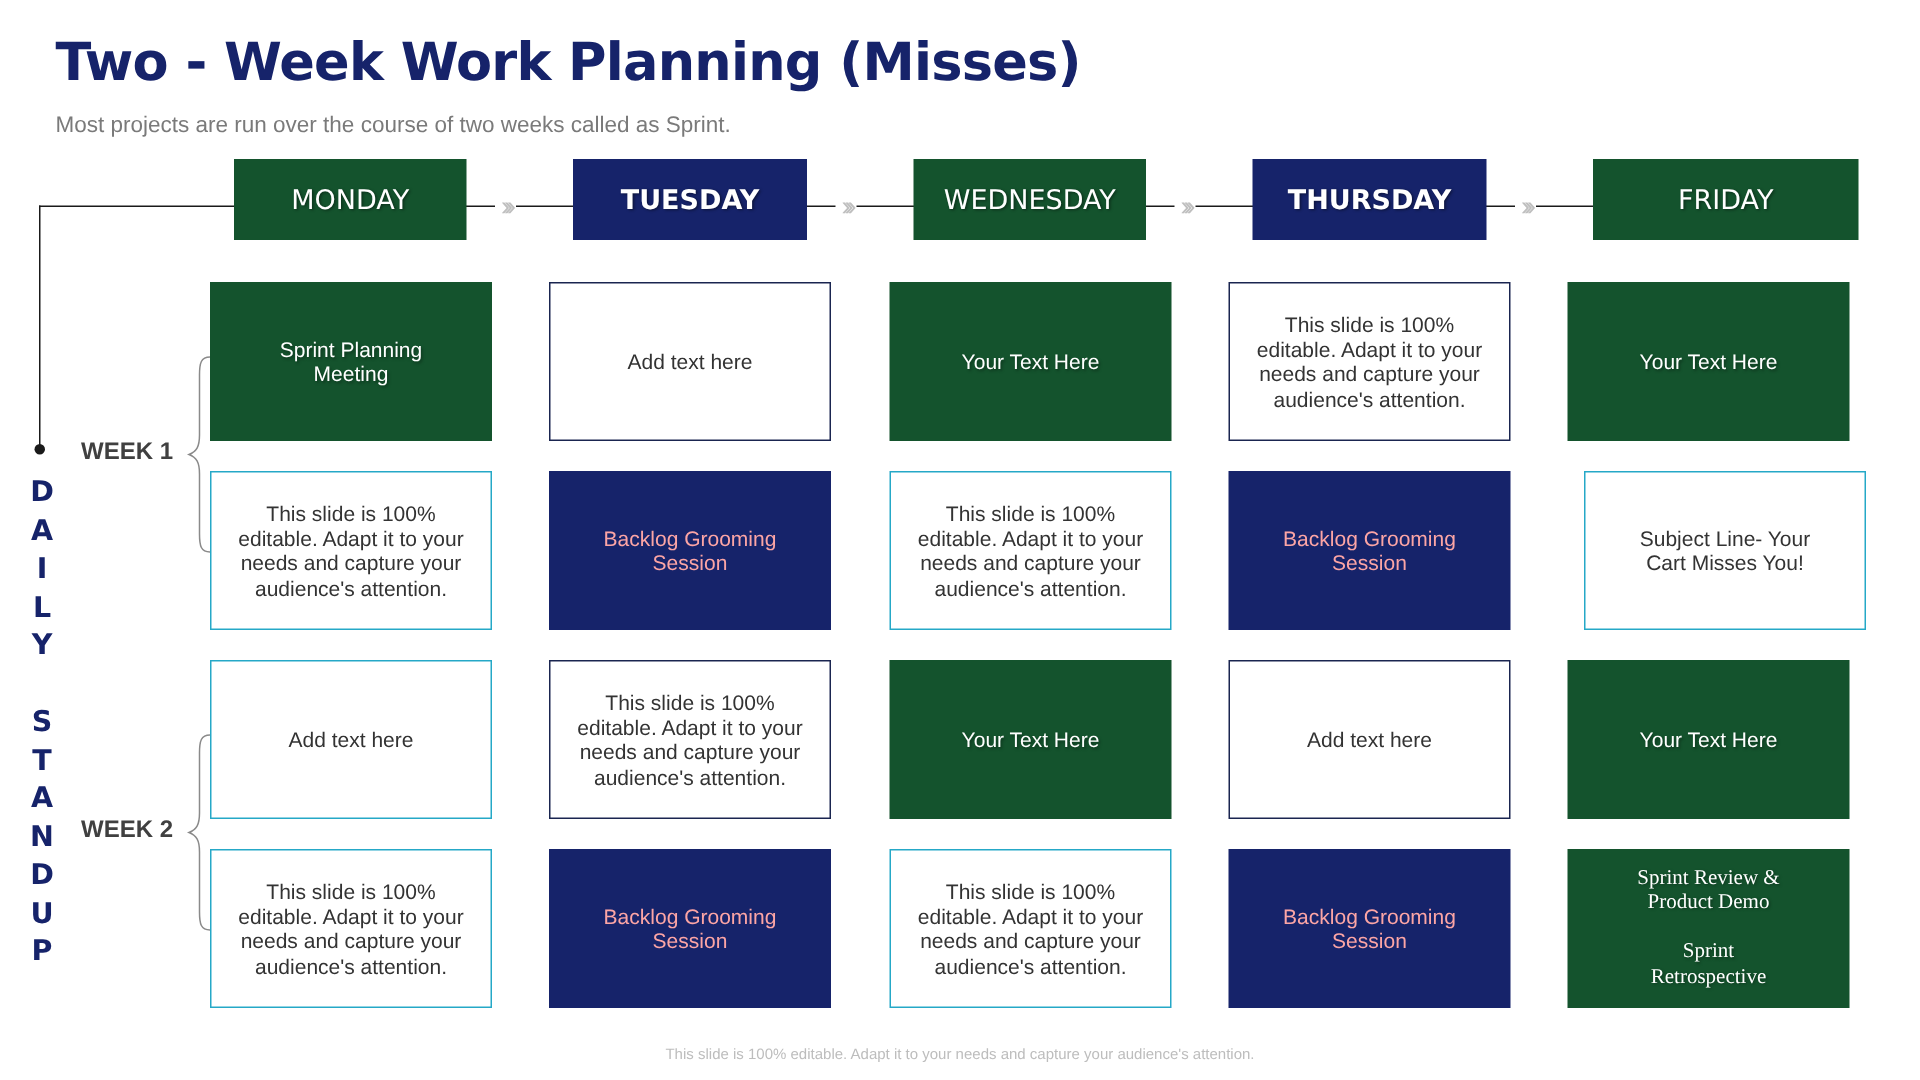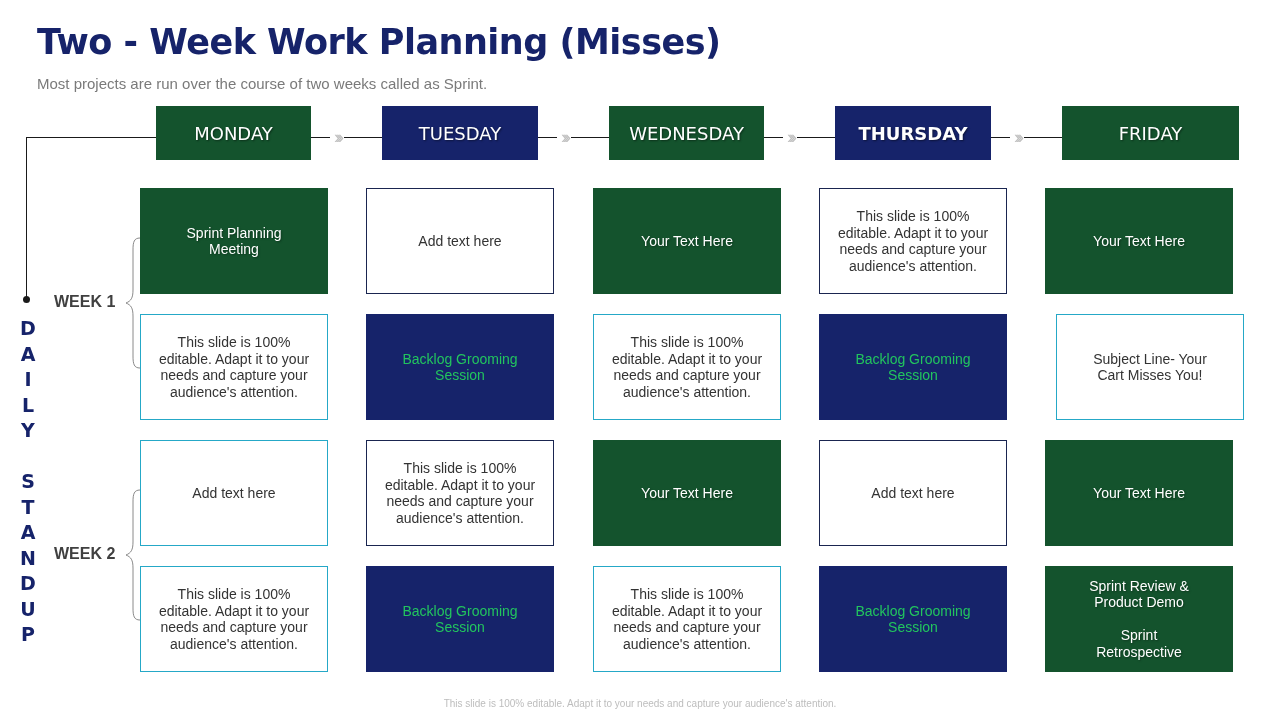--- a/index.html
+++ b/index.html
@@ -8,40 +8,40 @@
   .subtitle { position:absolute; left:37px; top:75px; font-size:15px; color:#7a7a7a; white-space:nowrap; }
   .timeline { position:absolute; left:26px; top:137px; width:1036px; height:1px; background:#1a1a1a; }
   .vline { position:absolute; left:26px; top:137px; width:1px; height:162px; background:#1a1a1a; }
   .vdot { position:absolute; left:23px; top:296px; width:7px; height:7px; border-radius:50%; background:#1a1a1a; }
   .day { position:absolute; top:106px; height:54px; display:flex; align-items:center; justify-content:center; font-family:"DejaVu Sans", sans-serif; font-size:18px; color:#ffffff; text-shadow:1px 1px 2px rgba(0,0,0,0.45); }
   .light { background:#14532d; }
   .dark { background:#16236a; }
   .chev { position:absolute; top:126px; height:22px; padding:0 4px; background:#ffffff; color:#bfbfbf; font-size:18px; letter-spacing:-4px; line-height:22px; }
   .cell { position:absolute; width:188px; height:106px; box-sizing:border-box; display:flex; align-items:center; justify-content:center; text-align:center; font-size:14px; line-height:16.5px; padding:0 12px; white-space:pre-line; }
   .cell.light { color:#ffffff; text-shadow:1px 1px 2px rgba(0,0,0,0.35); }
-  .cell.dark { color:#22c55e; }
+  .cell.dark { color:#fca5a5; }
   .cell.outline-teal { background:#ffffff; border:1px solid #25a8c7; color:#333333; }
   .cell.outline-navy { background:#ffffff; border:1px solid #1a2550; color:#333333; }
   .week { position:absolute; left:54px; font-weight:bold; font-size:16px; color:#404040; }
   .brace { position:absolute; left:124px; }
   .vert { position:absolute; left:18px; top:316px; width:20px; text-align:center; font-family:"DejaVu Sans", sans-serif; font-weight:bold; font-size:19px; line-height:25.5px; color:#16236a; }
   .footer { position:absolute; left:0; width:1280px; top:698px; text-align:center; font-size:10px; color:#bdbdbd; }
 </style>
 </head>
 <body>
 
 <div class="title">Two - Week Work Planning (Misses)</div>
 <div class="subtitle">Most projects are run over the course of two weeks called as Sprint.</div>
 
 <div class="timeline"></div>
 <div class="vline"></div>
 <div class="vdot"></div>
 
 <div class="day light" style="left:156px;width:155px;">MONDAY</div>
-<div class="day dark" style="left:382px;width:156px;">TUESDAY</div>
+<div class="day dark" style="left:382px;width:156px;font-weight:bold;">TUESDAY</div>
 <div class="day light" style="left:609px;width:155px;">WEDNESDAY</div>
 <div class="day dark" style="left:835px;width:156px;font-weight:bold;">THURSDAY</div>
 <div class="day light" style="left:1062px;width:177px;">FRIDAY</div>
 
 <div class="chev" style="left:330px;">›››</div>
 <div class="chev" style="left:557px;">›››</div>
 <div class="chev" style="left:783px;">›››</div>
 <div class="chev" style="left:1010px;">›››</div>
 
 <div class="vert">
@@ -91,19 +91,19 @@
 <div class="cell light" style="left:593px;top:440px;">Your Text Here</div>
 <div class="cell outline-navy" style="left:819px;top:440px;">Add text here</div>
 <div class="cell light" style="left:1045px;top:440px;">Your Text Here</div>
 
 <div class="cell outline-teal" style="left:140px;top:566px;">This slide is 100% editable. Adapt it to your needs and capture your audience's attention.</div>
 <div class="cell dark" style="left:366px;top:566px;">Backlog Grooming
 Session</div>
 <div class="cell outline-teal" style="left:593px;top:566px;">This slide is 100% editable. Adapt it to your needs and capture your audience's attention.</div>
 <div class="cell dark" style="left:819px;top:566px;">Backlog Grooming
 Session</div>
-<div class="cell light" style="left:1045px;top:566px;">Sprint Review &amp;
+<div class="cell light" style="left:1045px;top:566px;font-family:Liberation Serif, serif;">Sprint Review &amp;
 Product Demo
 
 Sprint
 Retrospective</div>
 
 <div class="footer">This slide is 100% editable.  Adapt it to your needs and capture your audience's attention.</div>
 
 </body></html>

